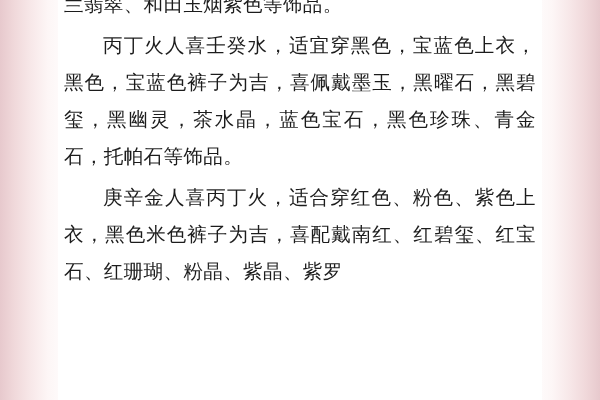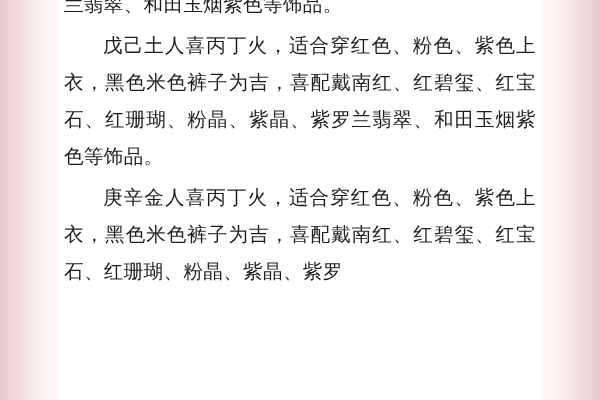--- a/index.html
+++ b/index.html
@@ -64,16 +64,16 @@
     text-indent: 2em;
   }
 </style>
 </head>
 <body>
 
 <div class="page">
   <div class="sheet"></div>
   <div class="content">
     <p class="para">兰翡翠、和田玉烟紫色等饰品。</p>
-    <p class="para indent">戊己土人喜丙丁火，适合穿红色、粉色、紫色上衣，黑色米色裤子为吉，喜配戴南红、红碧玺、红宝石、红珊瑚、粉晶、紫晶、紫罗兰翡翠、和田玉烟紫色等饰品。</p>
+    <p class="para indent">丙丁火人喜壬癸水，适宜穿黑色，宝蓝色上衣，黑色，宝蓝色裤子为吉，喜佩戴墨玉，黑曜石，黑碧玺，黑幽灵，茶水晶，蓝色宝石，黑色珍珠、青金石，托帕石等饰品。</p>
     <p class="para indent">庚辛金人喜丙丁火，适合穿红色、粉色、紫色上衣，黑色米色裤子为吉，喜配戴南红、红碧玺、红宝石、红珊瑚、粉晶、紫晶、紫罗</p>
   </div>
 </div>
 
 </body></html>

